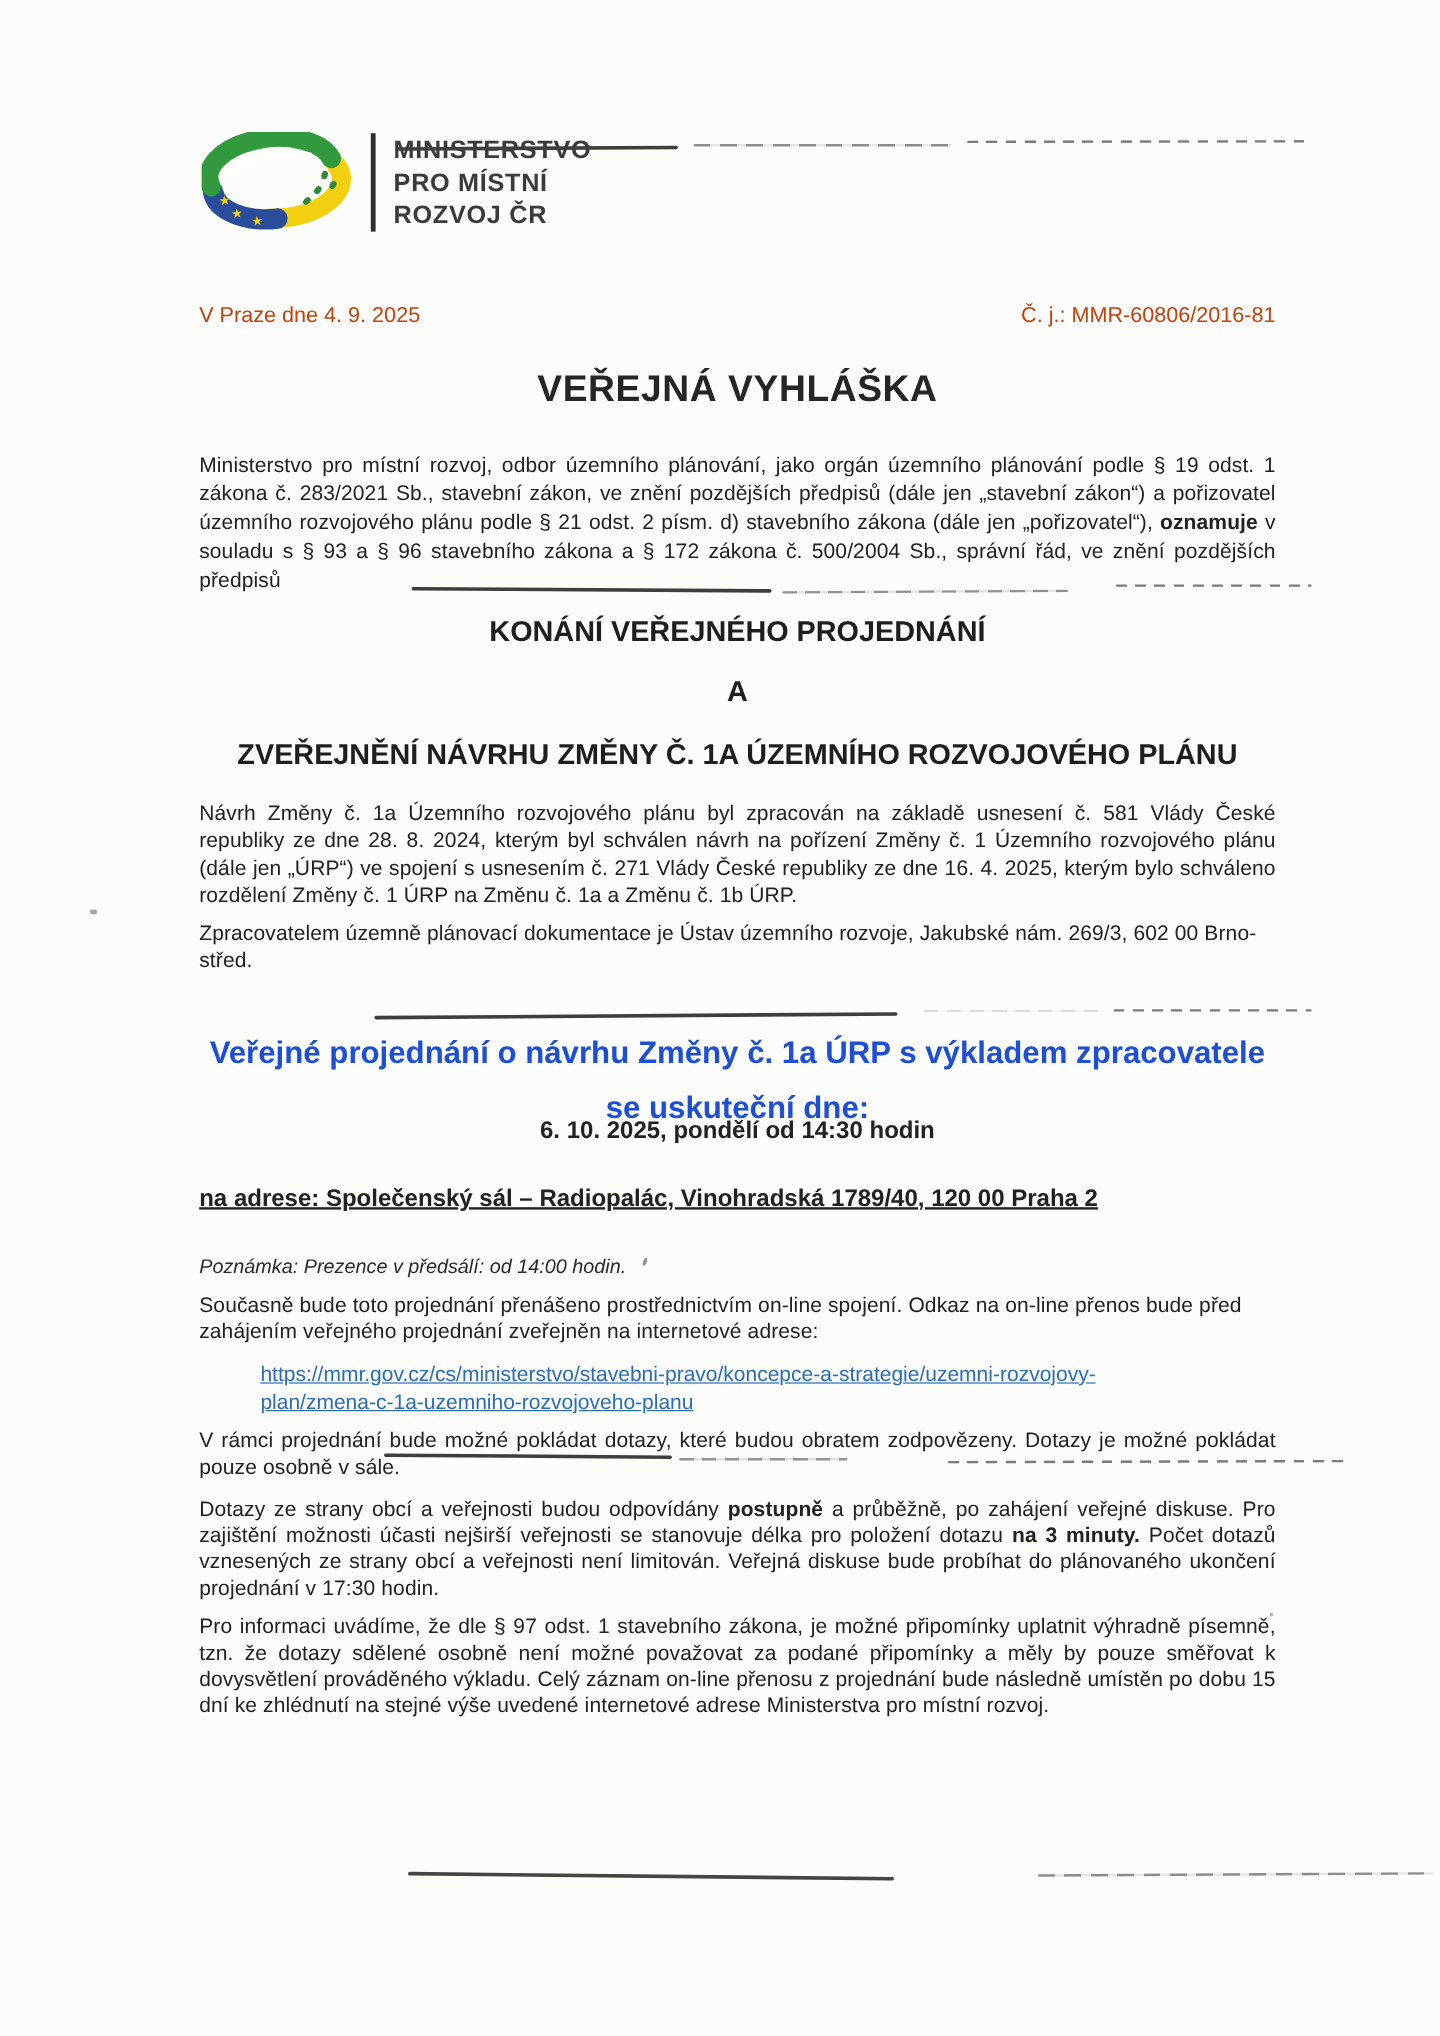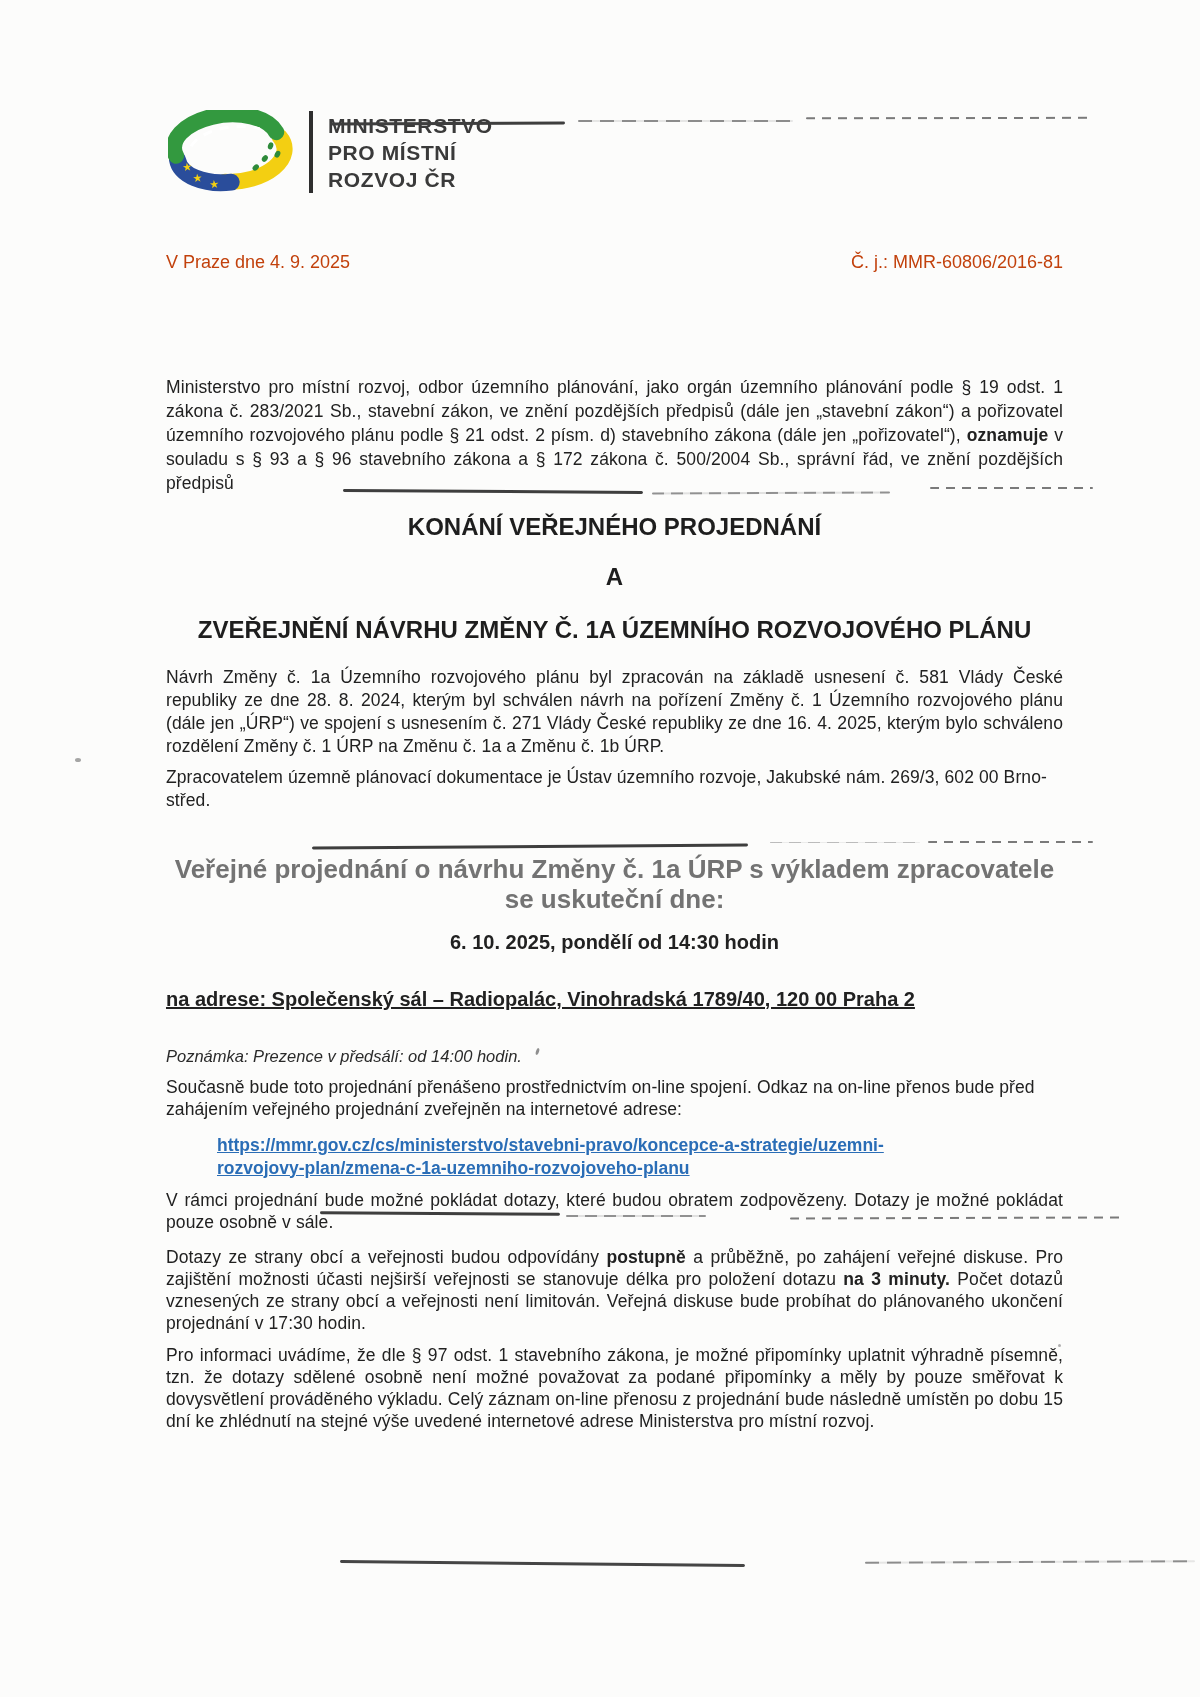--- a/index.html
+++ b/index.html
@@ -35,27 +35,27 @@
   .para{left:166px;width:897px;font-size:17.5px;text-align:justify;color:#212121;letter-spacing:.1px;}
   .p-intro{top:375px;line-height:24px;}
   .p-navrh{top:666px;line-height:23px;}
   .p-zprac{top:766px;line-height:23px;text-align:left;}
   .p-soucasne{top:1077px;line-height:21.5px;text-align:left;}
   .p-vramci{top:1189px;line-height:22px;}
   .p-dotazy{top:1246px;line-height:22px;}
   .p-proinfo{top:1344px;line-height:22px;}
   
   .meet-heading{left:166px;top:854px;width:897px;text-align:center;
-    font-size:26px;font-weight:bold;line-height:30px;color:#737373;}
+    font-size:26px;font-weight:bold;line-height:46px;color:#1d4ed8;}
   .meet-date{left:166px;top:931px;width:897px;text-align:center;font-size:20px;font-weight:bold;}
   .meet-addr{left:166px;top:988px;width:897px;font-size:20px;font-weight:bold;text-decoration:underline;}
   .meet-note{left:166px;top:1047px;width:897px;font-size:16.5px;font-style:italic;color:#2a2a2a;}
   
   .link-wrap{left:217px;top:1134px;width:750px;line-height:22.5px;font-size:17.5px;}
-  .link-wrap a{color:#2a6db6;text-decoration:underline;overflow-wrap:anywhere;word-break:break-word;font-weight:bold;}
+  .link-wrap a{color:#2a6db6;text-decoration:underline;overflow-wrap:anywhere;word-break:break-word;}
   
   .art{position:absolute;height:2px;background:#3e3e3e;border-radius:2px;}
   .art-d1{background:repeating-linear-gradient(90deg,#8c8c8c 0 14px,rgba(140,140,140,.2) 14px 22px);}
   .art-d2{background:repeating-linear-gradient(90deg,#7a7a7a 0 9px,transparent 9px 16px);}
   .art-d3{background:repeating-linear-gradient(90deg,#919191 0 12px,rgba(145,145,145,.25) 12px 19px);}
   .speck{position:absolute;background:#8f8f8f;border-radius:50%;}
 </style>
 </head>
 <body>
 
@@ -84,20 +84,21 @@
       <div>PRO MÍSTNÍ</div>
       <div>ROZVOJ ČR</div>
     </div>
   </div>
 
   <div class="abs meta-row">
     <span>V Praze dne 4. 9. 2025</span>
     <span>Č. j.: MMR-60806/2016-81</span>
   </div>
 
+  <div class="abs doc-title">VEŘEJNÁ VYHLÁŠKA</div>
 
   <div class="abs para p-intro"><span>Ministerstvo pro místní rozvoj, odbor územního plánování, jako orgán územního plánování podle § 19 odst. 1 zákona č. 283/2021 Sb., stavební zákon, ve znění pozdějších předpisů (dále jen „stavební zákon“) a pořizovatel územního rozvojového plánu podle § 21 odst. 2 písm. d) stavebního zákona (dále jen „pořizovatel“), </span><b>oznamuje</b><span> v souladu s § 93 a § 96 stavebního zákona a § 172 zákona č. 500/2004 Sb., správní řád, ve znění pozdějších předpisů</span></div>
 
   <div class="abs h-center h-konani">KONÁNÍ VEŘEJNÉHO PROJEDNÁNÍ</div>
   <div class="abs h-center h-conj">A</div>
   <div class="abs h-center h-zverejneni">ZVEŘEJNĚNÍ NÁVRHU ZMĚNY Č. 1A ÚZEMNÍHO ROZVOJOVÉHO PLÁNU</div>
 
   <div class="abs para p-navrh">Návrh Změny č. 1a Územního rozvojového plánu byl zpracován na základě usnesení č. 581 Vlády České republiky ze dne 28. 8. 2024, kterým byl schválen návrh na pořízení Změny č. 1 Územního rozvojového plánu (dále jen „ÚRP“) ve spojení s usnesením č. 271 Vlády České republiky ze dne 16. 4. 2025, kterým bylo schváleno rozdělení Změny č. 1 ÚRP na Změnu č. 1a a Změnu č. 1b ÚRP.</div>
   <div class="abs para p-zprac">Zpracovatelem územně plánovací dokumentace je Ústav územního rozvoje, Jakubské nám. 269/3, 602 00 Brno-střed.</div>
 

